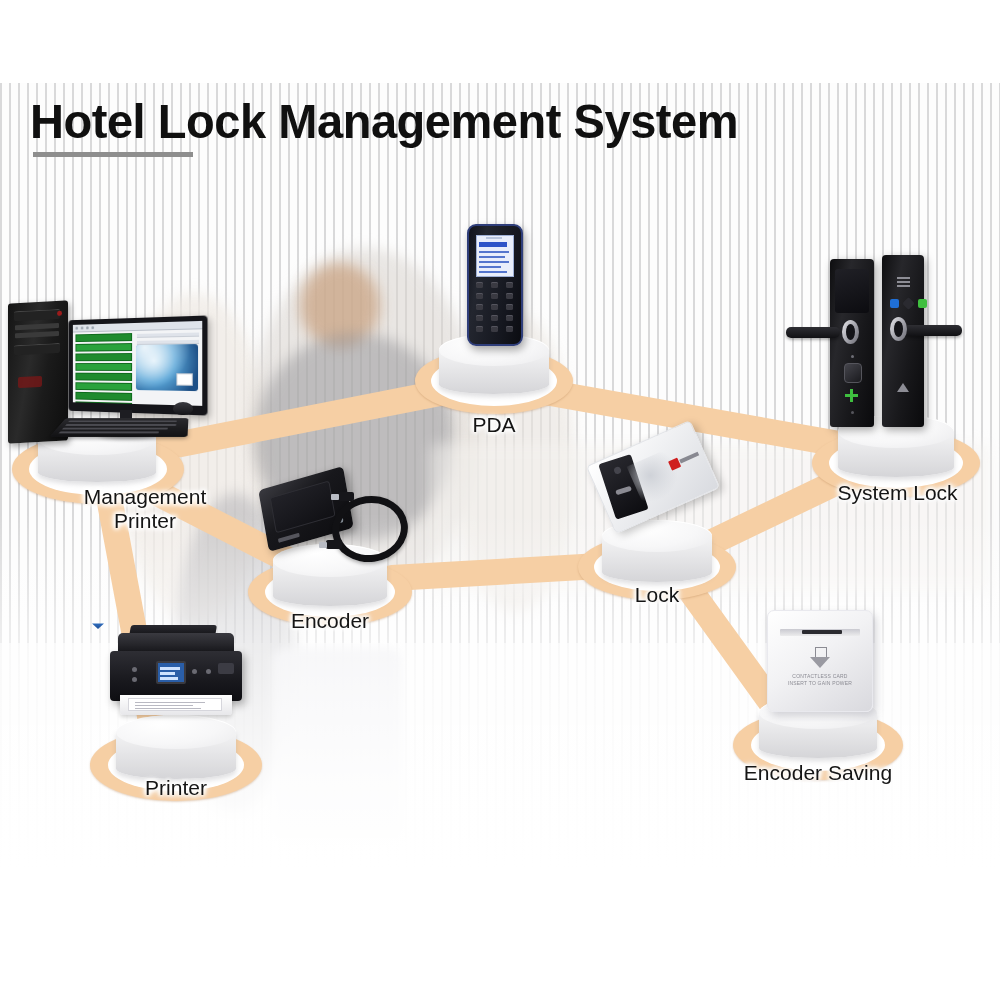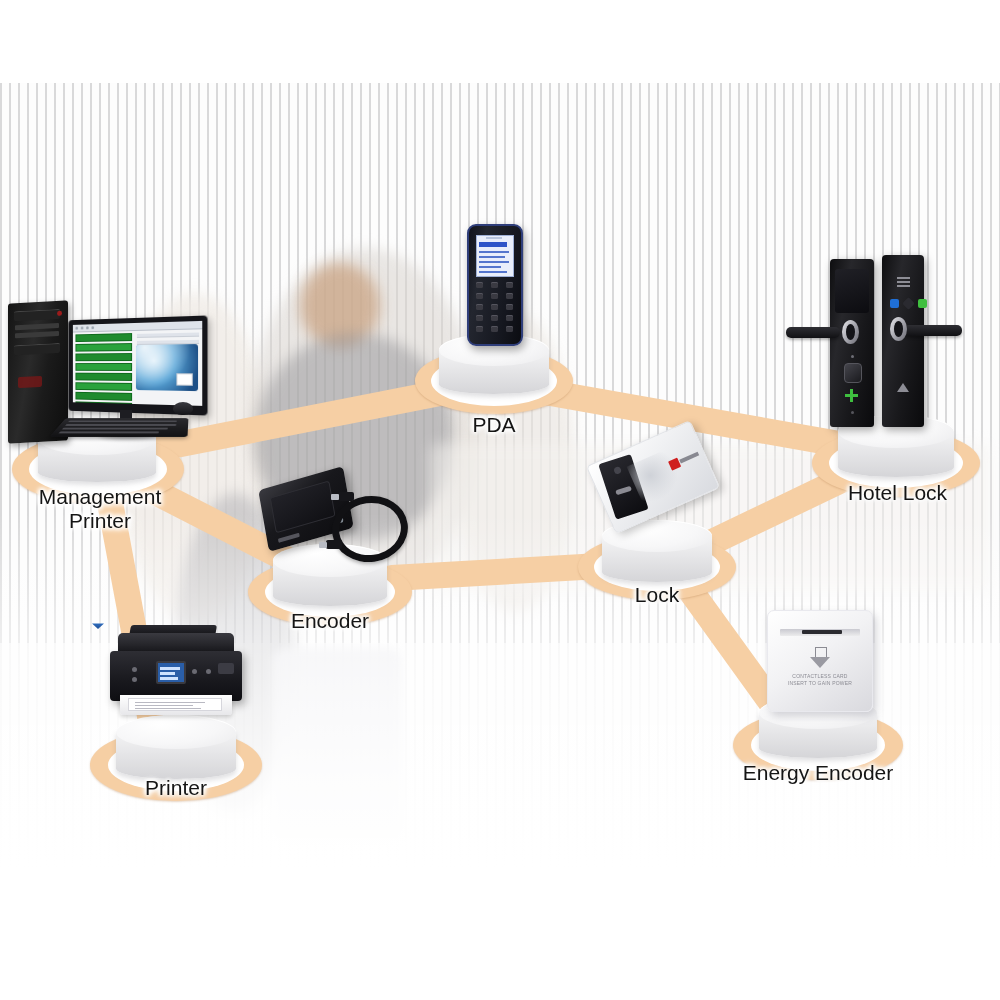--- a/index.html
+++ b/index.html
@@ -83,21 +83,21 @@
   }
 
   
   .label{
     position:absolute;text-align:center;color:#151515;
     font-size:21px;line-height:25px;font-weight:400;white-space:nowrap;
     text-shadow:
       0 0 6px #fff, 0 0 6px #fff, 0 0 10px #fff,
       1px 0 4px #fff, -1px 0 4px #fff, 0 1px 4px #fff, 0 -1px 4px #fff;
   }
-  .label.two{white-space:normal;line-height:24px;}
+  .label.two{white-space:normal;line-height:24px;margin-left:45px;}
 
   
   #links{position:absolute;left:0;top:0;width:1000px;height:1000px;z-index:25;}
 
   
 
   
   .pc-tower{
     position:absolute;left:0;top:0;width:60px;height:140px;
     background:linear-gradient(100deg,#141414 0%,#2a2a2a 38%,#1b1b1b 60%,#0d0d0d 100%);
@@ -290,20 +290,24 @@
     <div class="ghost" style="left:300px;top:180px;width:80px;height:85px;background:#caa484;opacity:.75;"></div>
     <div class="ghost" style="left:255px;top:250px;width:200px;height:210px;background:#8b8b90;opacity:.45;"></div>
     <div class="ghost" style="left:455px;top:230px;width:120px;height:300px;background:#e9e4de;opacity:.6;"></div>
     <div class="ghost" style="left:175px;top:410px;width:120px;height:320px;background:#a6a6ac;opacity:.45;"></div>
     <div class="ghost" style="left:272px;top:565px;width:130px;height:195px;background:#ececf0;opacity:.9;border-radius:14px;filter:blur(4px);"></div>
     <div class="ghost" style="left:430px;top:360px;width:560px;height:150px;background:#f4f2ef;opacity:.55;border-radius:10px;"></div>
     <div id="wash"></div>
     <div id="wash2"></div>
   </div>
 
+  <div id="title-wrap">
+    <div id="title">Hotel Lock Management System</div>
+    <div id="title-rule"></div>
+  </div>
 
   <svg id="links" viewBox="0 0 1000 1000">
     <defs>
       <g id="defsg"></g>
     </defs>
 
     <g stroke="#e8a861" stroke-width="1.2" fill="none">
 
       <path d="M140,452 L455,390" stroke="#f6cfa4" stroke-width="26" stroke-linecap="round"></path>
       <path d="M140,452 L455,390" stroke="#e8a861" stroke-width="27" stroke-linecap="round" fill="none" opacity="0"></path>
@@ -457,21 +461,21 @@
           <div class="tri" style="left:15px;top:128px;"></div>
         </div>
 
         <div class="handle" style="left:-44px;top:72px;width:54px;"></div>
         <div class="hbase" style="left:12px;top:65px;"></div>
         <div class="handle" style="left:74px;top:70px;width:58px;"></div>
         <div class="hbase" style="left:60px;top:62px;"></div>
       </div>
 
       <div class="label" style="left:20px;top:225px;width:175px;">
-        <span>Hotel Lock</span>
+        <span>System Lock</span>
       </div>
     </div>
 
     <div class="node" style="left:248px;top:470px;">
       <div class="ped" style="left:0px;top:72px;width:164px;height:86px;">
         <div class="ring" style="width:164px;height:68px;top:16px;"></div>
         <div class="ring-in" style="left:17px;top:25px;width:130px;height:50px;"></div>
         <div class="body" style="left:25px;top:18px;width:114px;height:46px;"></div>
         <div class="top" style="left:25px;top:2px;width:114px;height:33px;"></div>
       </div>
@@ -563,18 +567,18 @@
               <i></i>
               <b></b>
             </div>
           <div class="cap">
             <span>CONTACTLESS CARD</span><br>
             <span>INSERT TO GAIN POWER</span>
           </div>
         </div>
       </div>
       <div class="label" style="left:-10px;top:152px;width:190px;">
-        <span>Energy Encoder</span>
+        <span>Encoder Saving</span>
       </div>
     </div>
 
   </div>
 </div>
 
 </body></html>

